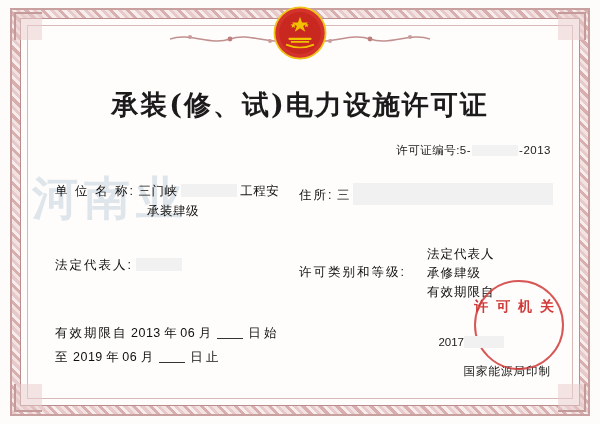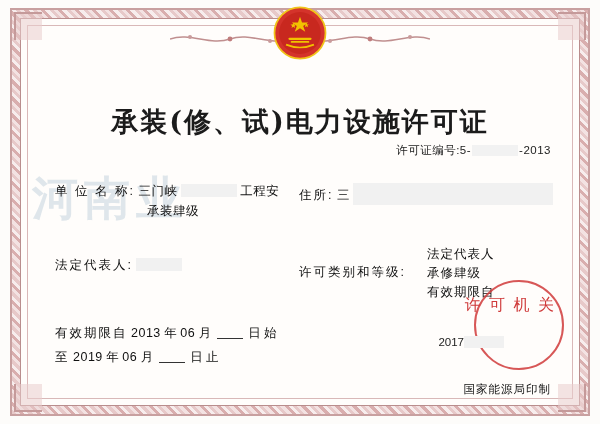--- a/index.html
+++ b/index.html
@@ -121,21 +121,20 @@
     position: absolute;
     top: 62px;
     left: 0;
     right: 0;
     text-align: center;
     font-size: 27px;
     font-weight: bold;
     letter-spacing: 2px;
     color: #1b1b1b;
     font-family: "DejaVu Serif", serif;
-    margin-top: 17px;
   }
 
   .cert-no {
     position: absolute;
     top: 118px;
     right: 22px;
     font-size: 11.5px;
     color: #222;
     letter-spacing: 0.5px;
     white-space: nowrap;
@@ -206,45 +205,45 @@
     height: 86px;
     border: 2px solid #d03a3a;
     border-radius: 50%;
     z-index: 7;
     opacity: 0.85;
   }
   .seal-text {
     position: absolute;
     right: 44px;
     bottom: 108px;
-    font-size: 16px;
+    font-size: 14px;
     color: #cf3a3a;
     letter-spacing: 2px;
-    font-weight: normal;
+    font-weight: bold;
     z-index: 8;
     white-space: nowrap;
   }
   .seal-date {
     position: absolute;
     right: 96px;
     bottom: 76px;
     font-size: 11.5px;
     color: #222;
     z-index: 8;
     white-space: nowrap;
   }
   .seal-date .redact {
     width: 40px;
     height: 12px;
   }
 
   .footer {
     position: absolute;
     right: 22px;
-    bottom: 2px;
+    bottom: 20px;
     font-size: 11.5px;
     color: #111;
     letter-spacing: 1px;
     white-space: nowrap;
   }
 </style>
 </head>
 <body>
 
 <div class="certificate">

